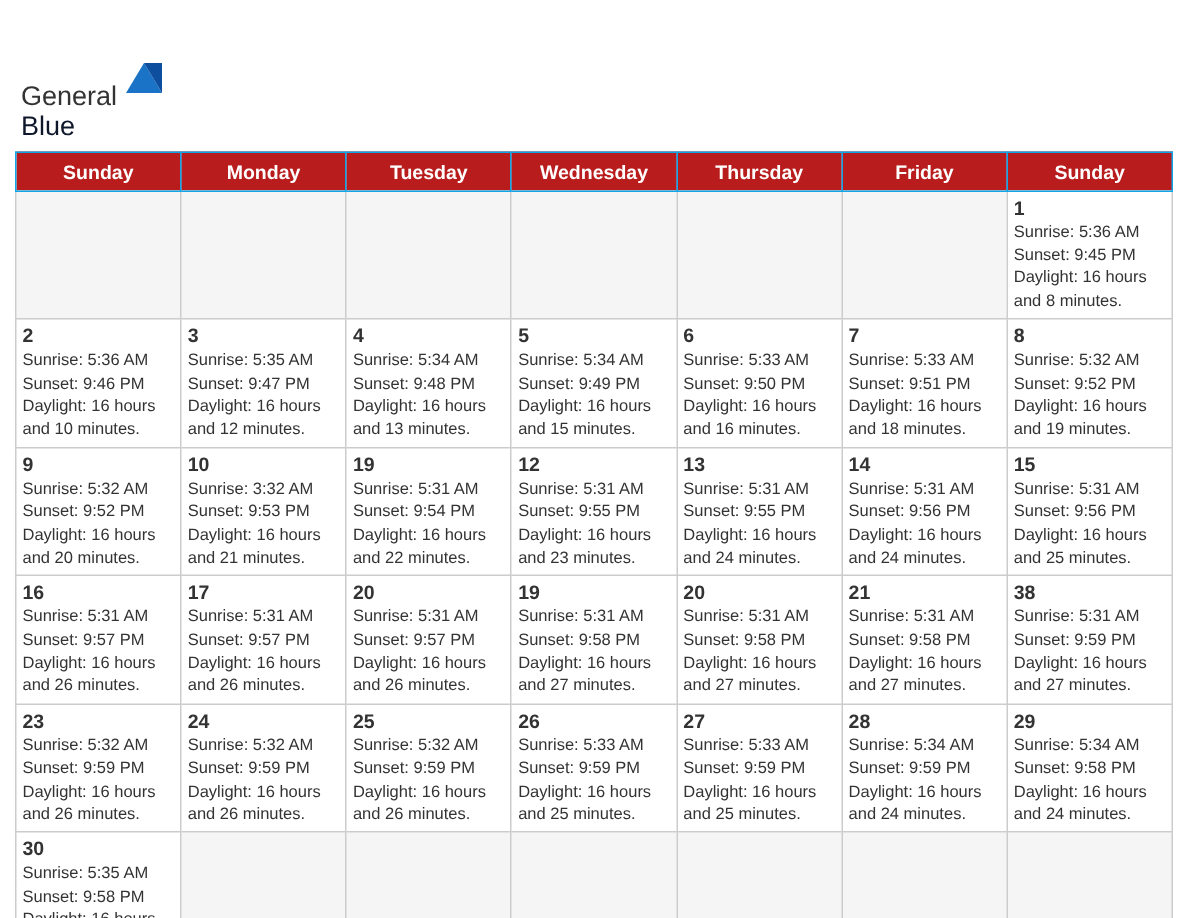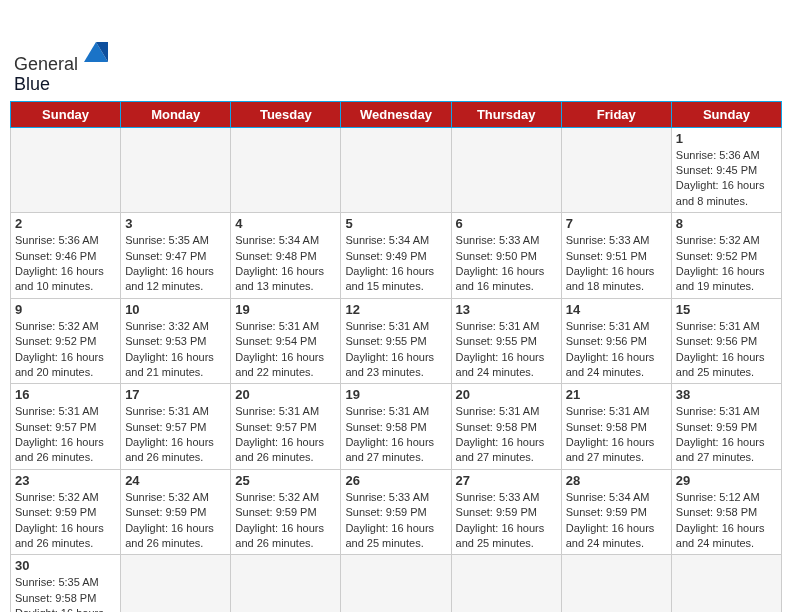--- a/index.html
+++ b/index.html
@@ -327,21 +327,21 @@
         </td>
         <td>
           <span class="day-num">28</span>
           <div class="day-info">Sunrise: 5:34 AM
 Sunset: 9:59 PM
 Daylight: 16 hours
 and 24 minutes.</div>
         </td>
         <td>
           <span class="day-num">29</span>
-          <div class="day-info">Sunrise: 5:12 AM
+          <div class="day-info">Sunrise: 5:34 AM
 Sunset: 9:58 PM
 Daylight: 16 hours
 and 24 minutes.</div>
         </td>
       </tr>
       <tr>
         <td>
           <span class="day-num">30</span>
           <div class="day-info">Sunrise: 5:35 AM
 Sunset: 9:58 PM

